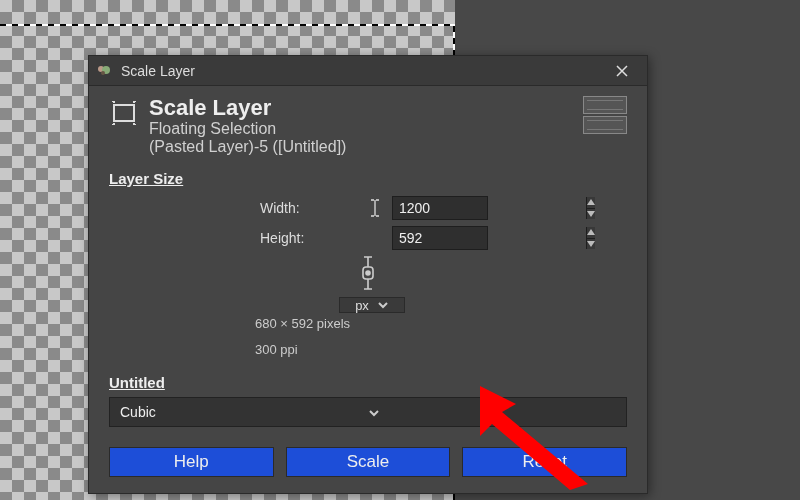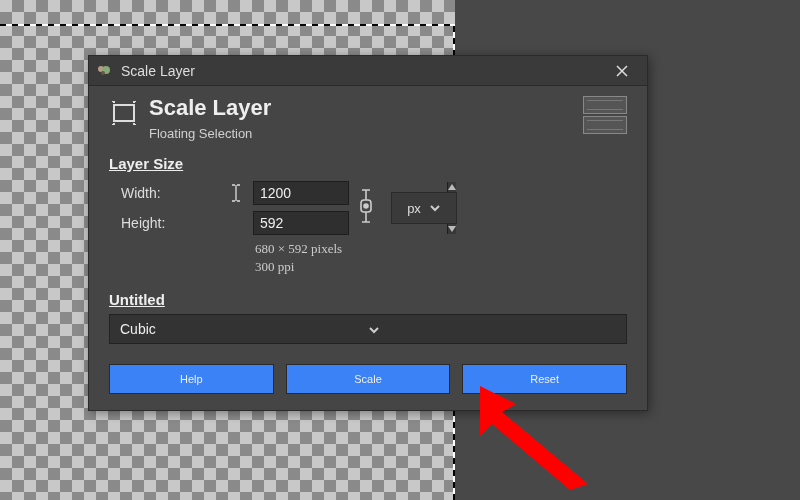--- a/index.html
+++ b/index.html
@@ -57,21 +57,21 @@
 
   .content { padding:10px 20px 16px; }
 
   .header { display:flex; align-items:flex-start; }
   .header .layer-icon {
     width:30px; height:26px; margin-right:10px; margin-top:4px;
     display:flex; align-items:center; justify-content:center;
   }
   .header .layer-icon svg { width:28px; height:24px; }
   .header h1 { font-size:22px; font-weight:bold; color:#eee; line-height:1.1; }
-  .header .sub { font-size:13px; color:#d0d0d0; margin-top:6px; }
+  .header .sub { font-size:16px; color:#d0d0d0; margin-top:0; }
   .thumb {
     margin-left:auto; width:44px; height:38px; display:flex; flex-direction:column; gap:2px;
   }
   .thumb .strip { flex:1; border:1px solid #888; background:#555; position:relative; }
   .thumb .strip::before, .thumb .strip::after {
     content:""; position:absolute; left:3px; right:3px; height:1px; background:#777;
   }
   .thumb .strip::before { top:3px; }
   .thumb .strip::after { bottom:3px; }
 
@@ -94,42 +94,42 @@
   }
   .spin .arrows { width:16px; display:flex; flex-direction:column; border-left:1px solid #1e1e1e;}
   .spin .arrows div { flex:1; display:flex; align-items:center; justify-content:center; background:#383838; }
   .spin .arrows div:first-child { border-bottom:1px solid #1e1e1e;}
   .spin .arrows svg { width:8px; height:6px; fill:#bbb; }
 
   .link-col { width:34px; display:flex; align-items:center; justify-content:center; }
   .link-icon svg { width:22px; height:40px; stroke:#ccc; }
 
   .px-sel {
-    margin-left:8px; width:66px; height:32px; border:1px solid #2a2a2a;
+    margin-left:8px; width:66px; height:16px; border:1px solid #2a2a2a;
     background:#3a3a3a; display:flex; align-items:center; justify-content:center;
     gap:8px; cursor:pointer;
   }
   .px-sel span { font-size:13px; color:#ddd; }
   .chev { width:12px; height:12px; }
   .chev svg { width:12px; height:12px; stroke:#ccc; fill:none; stroke-width:2; }
 
-  .stat { margin-left:146px; font-size:13px; color:#ccc; line-height:1.4; margin-top:2px;font-family:Liberation Serif, serif; }
+  .stat { margin-left:146px; font-size:13px; color:#ccc; line-height:1.4; margin-top:2px; }
 
   .interp-row { display:flex; align-items:center; margin-top:4px; }
   .interp-row .ilbl { width:126px; padding-left:12px; font-size:14px; }
   .combo {
     flex:1; height:30px; border:1px solid #222; background:#333;
     display:flex; align-items:center; padding:0 10px; cursor:pointer;
   }
   .combo span { flex:1; font-size:14px; color:#eee; }
 
   .btnbar { display:flex; gap:12px; margin-top:20px; }
   .btn {
-    flex:1; height:30px; border:1px solid #2a2a2a; background:#3b82f6;
-    display:flex; align-items:center; justify-content:center; font-size:11px;
+    flex:1; height:30px; border:1px solid #2a2a2a; background:#1d4ed8;
+    display:flex; align-items:center; justify-content:center; font-size:17px;
     color:#eee; cursor:pointer;
   }
 
   
   .arrow { position:absolute; left:470px; top:382px; width:180px; height:110px; pointer-events:none; }
   .arrow svg { width:100%; height:100%; }
 </style>
 </head>
 <body>
 
@@ -158,31 +158,32 @@
     <div class="header">
       <div class="layer-icon">
         <svg viewBox="0 0 28 24">
           <rect x="4" y="4" width="20" height="16" fill="none" stroke="#ddd" stroke-width="2"></rect>
           <path d="M4 2v-2h-2 M24 2v-2h2 M4 22v2h-2 M24 22v2h2" stroke="#ddd" stroke-width="2" fill="none"></path>
         </svg>
       </div>
       <div>
         <h1>Scale Layer</h1>
         <div class="sub">Floating Selection</div>
+        <div class="sub">(Pasted Layer)-5 ([Untitled])</div>
       </div>
       <div class="thumb">
         <div class="strip"></div>
           <div class="strip"></div>
       </div>
     </div>
 
     <div class="section">
       <div class="section-title">Layer Size</div>
 
-      <div style="display:flex; align-items:center;">
+      <div style="display:flex; align-items:center;flex-direction:column;">
         <div style="flex:0 0 auto;">
           <div class="row">
             <div class="lbl">Width:</div>
             <div class="cursor-gap">
               <span class="text-cursor">
                 <svg viewBox="0 0 14 18">
                     <path d="M3 1h3m2 0h3 M7 1v16 M3 17h3m2 0h3" stroke="#ddd" stroke-width="1.3" fill="none"></path>
                   </svg>
               </span>
             </div>
@@ -233,21 +234,21 @@
         </div>
         <div class="px-sel">
           <span>px</span>
           <span class="chev"><svg viewBox="0 0 12 12">
                 <path d="M2 4 L6 8 L10 4"></path>
               </svg></span>
         </div>
       </div>
 
       <div class="stat">680 × 592 pixels</div>
-      <div class="stat" style="margin-top:0">300 ppi</div>
+      <div class="stat" style="margin-top:8px">300 ppi</div>
     </div>
 
     <div class="section">
       <div class="section-title">Untitled</div>
       <div class="interp-row">
         <div class="combo">
           <span>Cubic</span>
           <span class="chev"><svg viewBox="0 0 12 12">
                 <path d="M2 4 L6 8 L10 4"></path>
               </svg></span>

